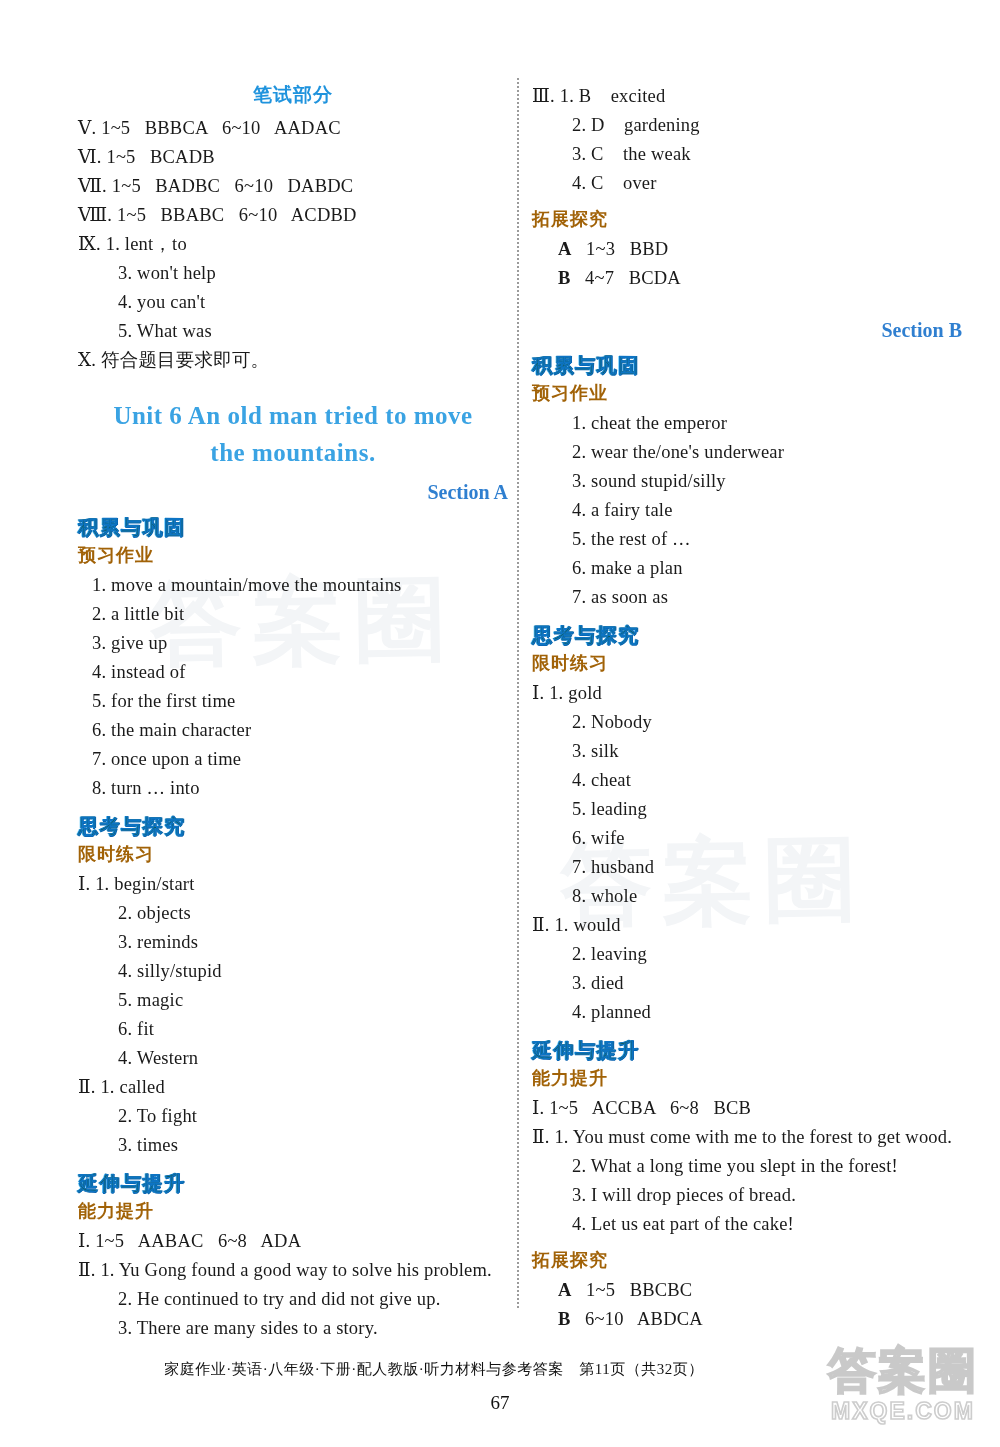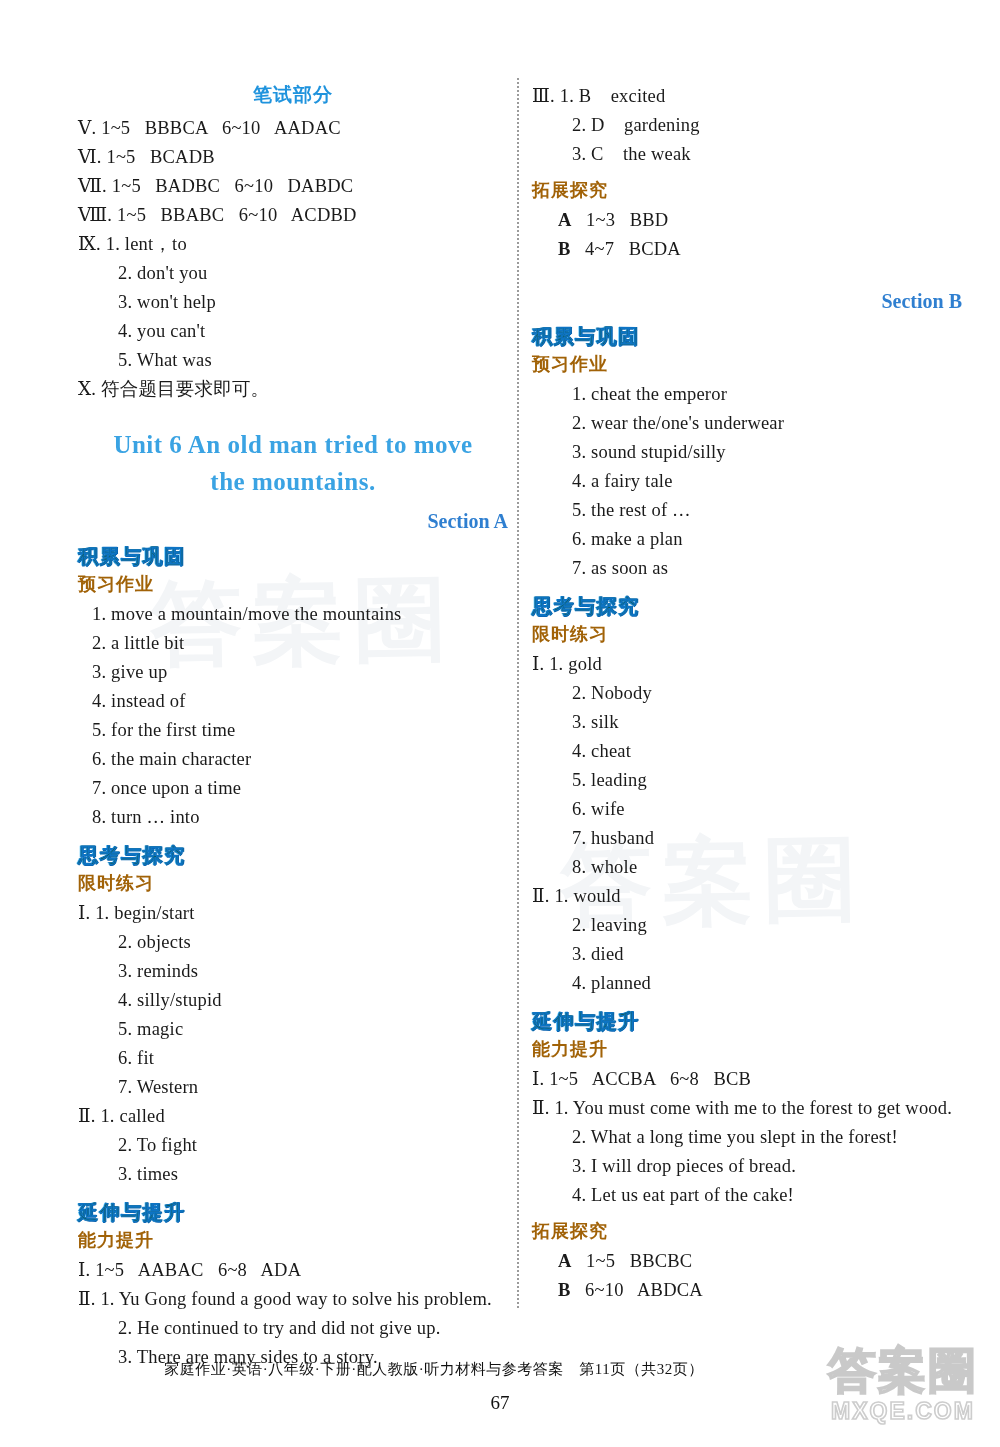--- a/index.html
+++ b/index.html
@@ -199,21 +199,20 @@
     <div class="col col-left">
 
       <div class="centered-head">笔试部分</div>
 
       <div>
         <div class="line i0">Ⅴ. 1~5   BBBCA   6~10   AADAC</div>
         <div class="line i0">Ⅵ. 1~5   BCADB</div>
         <div class="line i0">Ⅶ. 1~5   BADBC   6~10   DABDC</div>
         <div class="line i0">Ⅷ. 1~5   BBABC   6~10   ACDBD</div>
         <div class="line i0">Ⅸ. 1. lent，to</div>
-        <div class="line i2">2. don't you</div>
         <div class="line i2">3. won't help</div>
         <div class="line i2">4. you can't</div>
         <div class="line i2">5. What was</div>
         <div class="line i0">Ⅹ. 符合题目要求即可。</div>
       </div>
 
       <div class="unit-title">
         <div>Unit 6    An old man tried to move</div>
         <div>the mountains.</div>
       </div>
@@ -234,21 +233,21 @@
 
       <div class="band-head">思考与探究</div>
       <div class="sub-head">限时练习</div>
       <div>
         <div class="line i0">Ⅰ. 1. begin/start</div>
         <div class="line i2">2. objects</div>
         <div class="line i2">3. reminds</div>
         <div class="line i2">4. silly/stupid</div>
         <div class="line i2">5. magic</div>
         <div class="line i2">6. fit</div>
-        <div class="line i2">7. Western</div>
+        <div class="line i2">4. Western</div>
       </div>
       <div>
         <div class="line i0">Ⅱ. 1. called</div>
         <div class="line i2">2. To fight</div>
         <div class="line i2">3. times</div>
       </div>
 
       <div class="band-head">延伸与提升</div>
       <div class="sub-head">能力提升</div>
       <div class="line i0">Ⅰ. 1~5   AABAC   6~8   ADA</div>
@@ -259,20 +258,21 @@
       </div>
 
     </div>
 
     <div class="col col-right">
 
       <div>
         <div class="line i0">Ⅲ. 1. B    excited</div>
         <div class="line i2">2. D    gardening</div>
         <div class="line i2">3. C    the weak</div>
+        <div class="line i2">4. C    over</div>
       </div>
 
       <div class="sub-head tuozhan">拓展探究</div>
       <div>
         <div class="line i3"><span class="bold">A</span>   <span>1~3</span>   <span>BBD</span></div>
         <div class="line i3"><span class="bold">B</span>   <span>4~7</span>   <span>BCDA</span></div>
       </div>
 
       <div class="section-head b">Section B</div>
 

